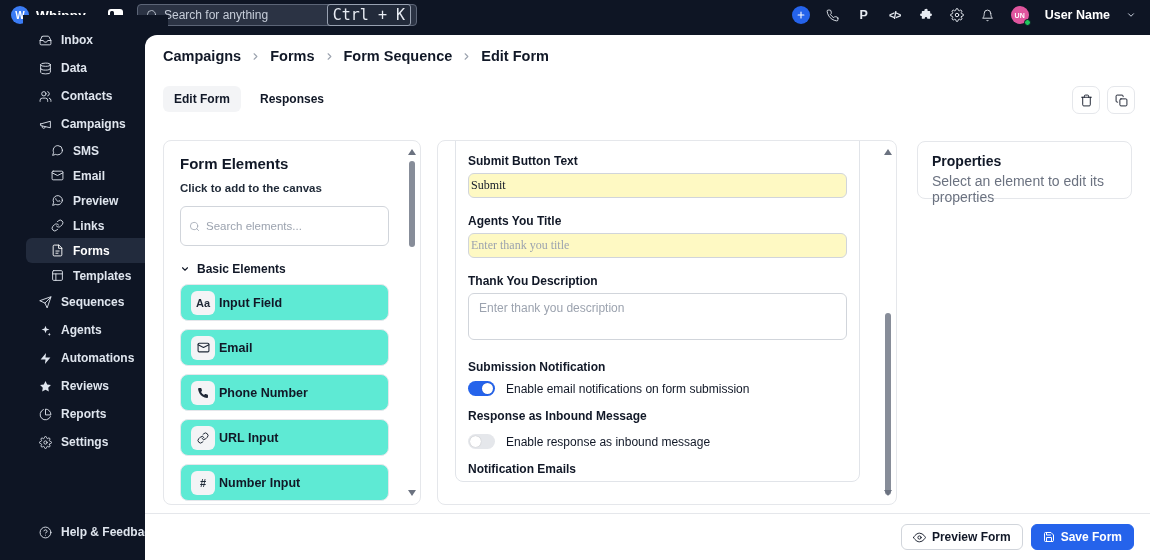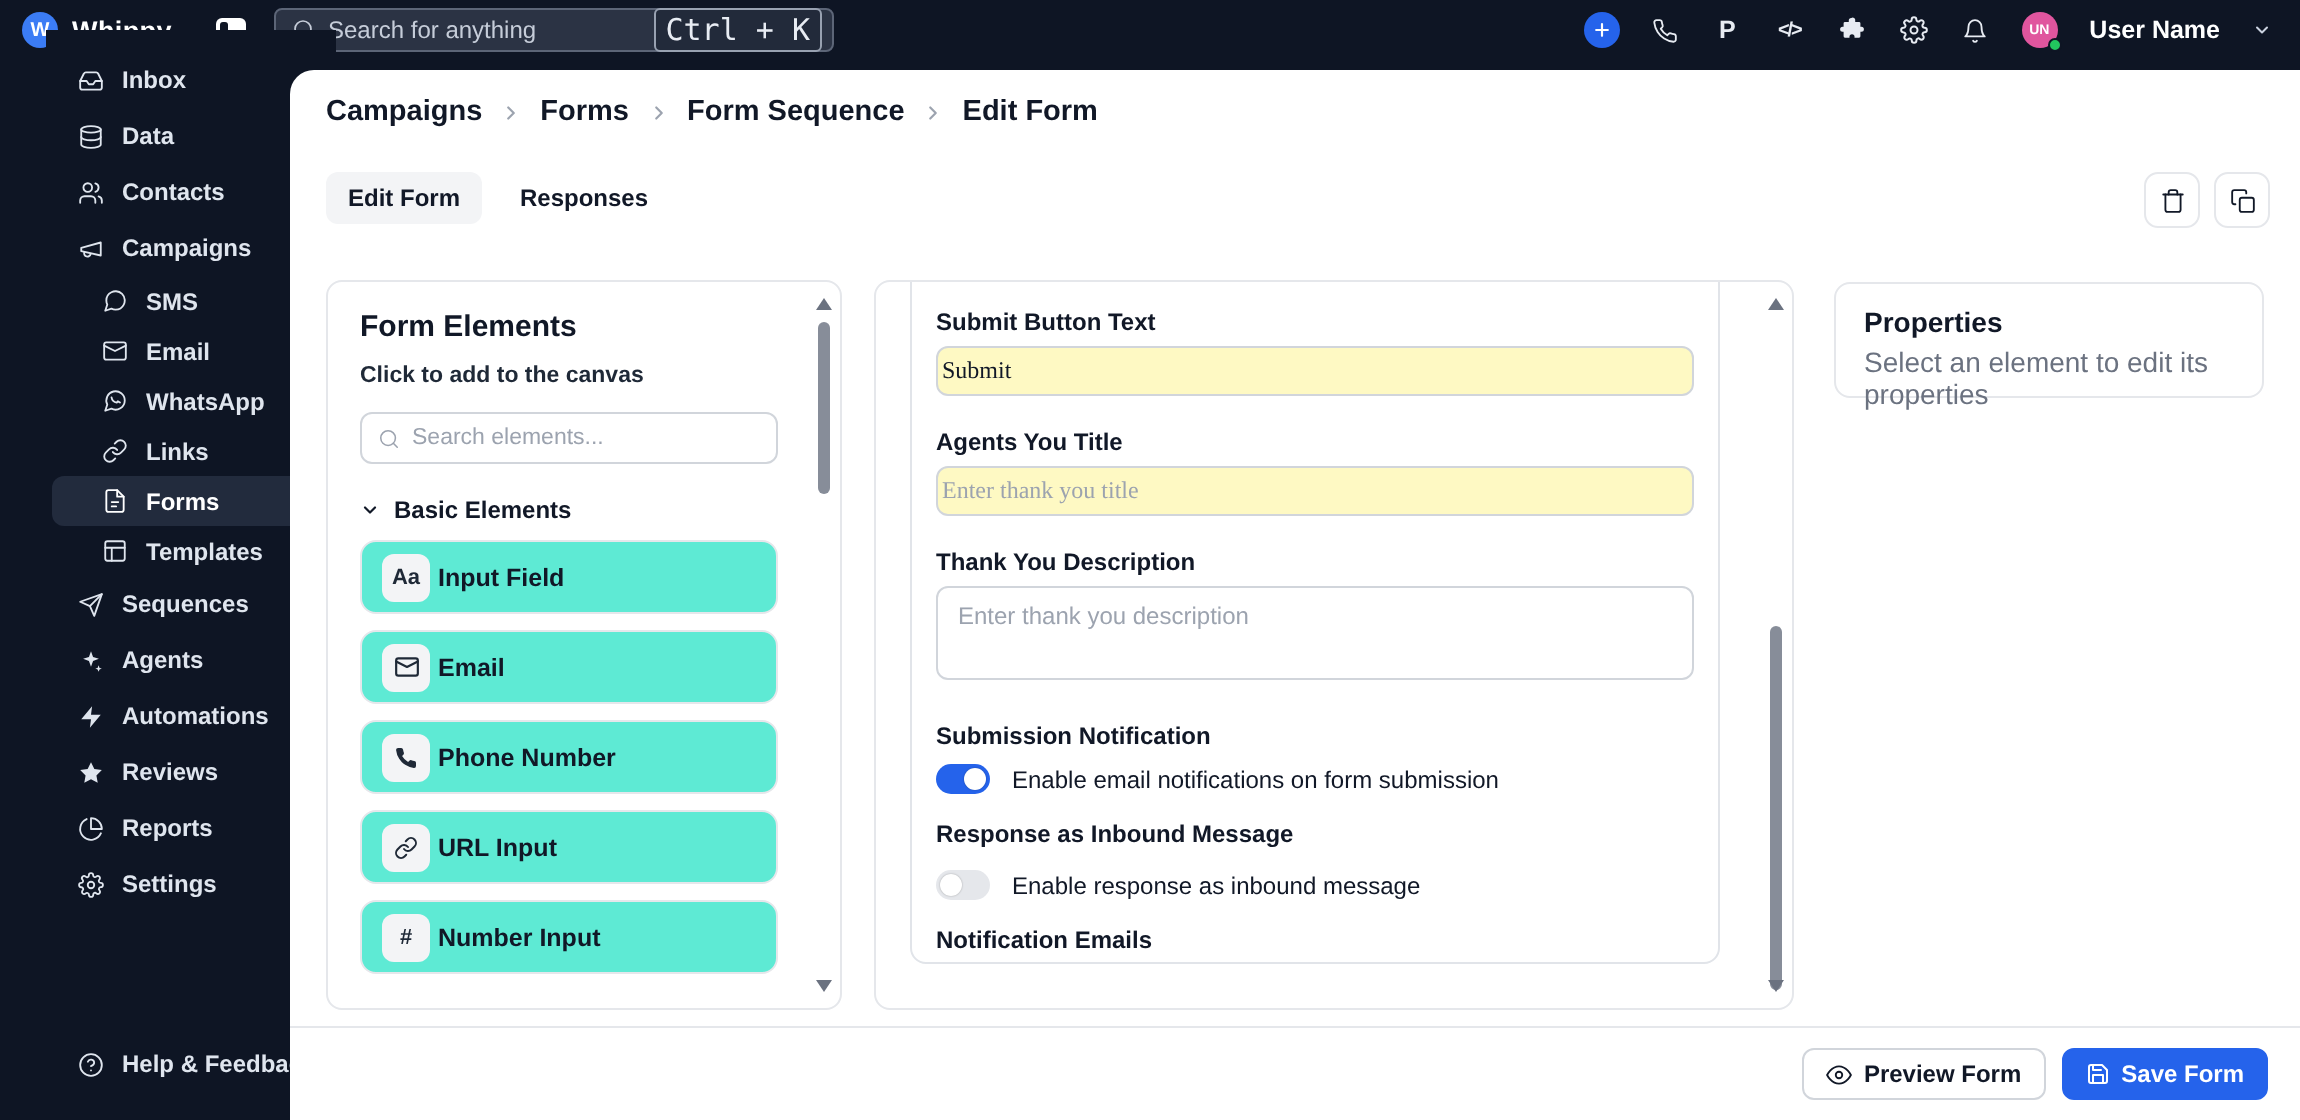--- a/index.html
+++ b/index.html
@@ -57,21 +57,21 @@
   .doc-actions { position:absolute; right:15px; top:51px; display:flex; gap:7px; }
   .icon-btn { width:28px; height:28px; border:1px solid #e5e7eb; border-radius:7px; background:#fff; display:flex;
               align-items:center; justify-content:center; color:#111827; cursor:pointer; }
 
   .panel { position:absolute; border:1px solid #e5e7eb; border-radius:8px; background:#fff; }
 
   
   .elements-panel { left:18px; top:105px; width:258px; height:365px; padding:14px 16px; overflow:hidden; }
   .ep-title { font-size:15px; font-weight:bold; color:#111827; }
   .ep-sub { font-size:11.5px; font-weight:600; color:#1f2937; margin-top:10px; }
-  .ep-search { margin-top:12px; width:209px; height:26px; border:1px solid #d1d5db; border-radius:6px;
+  .ep-search { margin-top:12px; width:209px; height:40px; border:1px solid #d1d5db; border-radius:6px;
                display:flex; align-items:center; gap:6px; padding:0 8px; color:#9ca3af; }
   .ep-search .ph { font-size:11.5px; }
   .ep-section { margin-top:16px; display:flex; align-items:center; gap:7px; font-size:12px; font-weight:bold; color:#111827; cursor:pointer; }
   .el-card { width:209px; height:37px; border:1px solid #e5e7eb; border-radius:8px; display:flex; align-items:center;
              gap:4px; padding:0 10px; margin-top:8px; cursor:pointer; background:#5eead4; }
   .el-glyph { width:24px; height:24px; background:#f3f4f6; border-radius:6px; display:flex; align-items:center;
               justify-content:center; font-size:11px; font-weight:bold; color:#1f2937; flex:0 0 auto; }
   .el-label { font-size:12.5px; font-weight:bold; color:#111827; }
 
   
@@ -247,21 +247,21 @@
       </span>
     <span class="lbl">Email</span>
   </div>
   <div class="side-item sub">
     <span>
         <svg class="ic" width="13" height="13" viewBox="0 0 24 24">
           <path d="M21 11.5a8.5 8.5 0 0 1-12.3 7.6L3 21l1.9-5.7A8.5 8.5 0 1 1 21 11.5z"></path>
           <path d="M8.8 8.7c.4 2.6 2.2 4.4 4.8 4.8l1-1.3 2 1.2"></path>
         </svg>
       </span>
-    <span class="lbl">WhatsApp</span>
+    <span class="lbl">Preview</span>
   </div>
   <div class="side-item sub">
     <span>
         <svg class="ic" width="13" height="13" viewBox="0 0 24 24">
           <path d="M10 13a5 5 0 0 0 7.54.54l3-3a5 5 0 0 0-7.07-7.07l-1.72 1.71"></path>
           <path d="M14 11a5 5 0 0 0-7.54-.54l-3 3a5 5 0 0 0 7.07 7.07l1.71-1.71"></path>
         </svg>
       </span>
     <span class="lbl">Links</span>
   </div>

